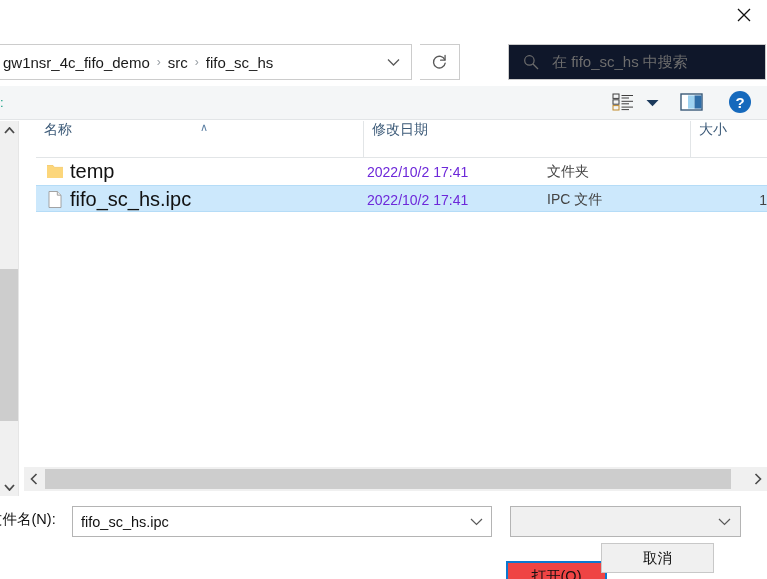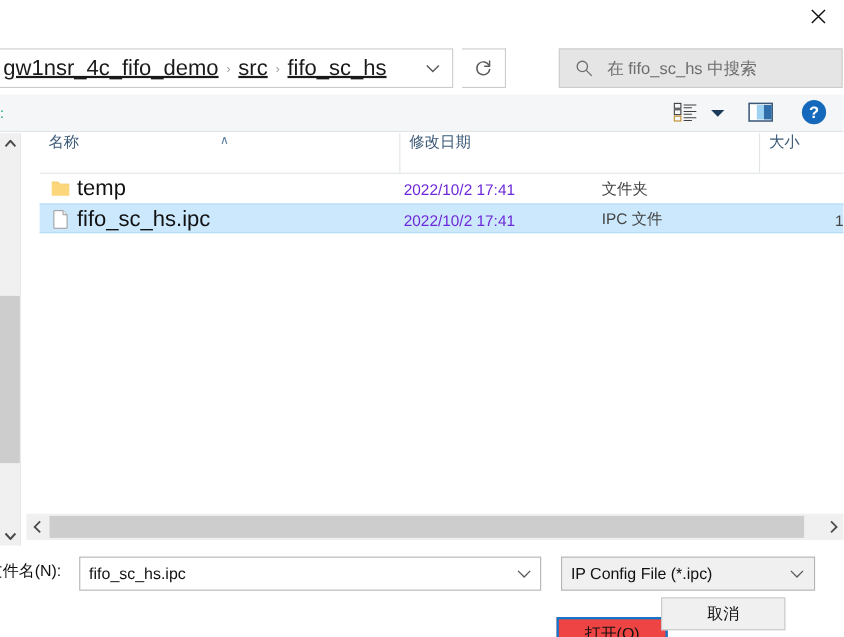--- a/index.html
+++ b/index.html
@@ -47,24 +47,23 @@
     width: 420px; height: 36px;
     border: 1px solid #cccccc;
     background: #ffffff;
     box-sizing: border-box;
     display: flex;
     align-items: center;
     padding-left: 10px;
     cursor: text;
   }
   .crumb {
-    font-size: 20px;
+    font-size: 15px;
     color: #1a1a1a;
     white-space: nowrap;
-    text-decoration: underline;
   }
   .crumb-sep {
     color: #9aa0a6;
     font-size: 12px;
     margin: 0 7px;
     user-select: none;
   }
   .crumb-caret {
     position: absolute;
     right: 1px; top: 1px;
@@ -82,21 +81,21 @@
     background: #ffffff;
     display: flex; align-items: center; justify-content: center;
     cursor: pointer;
   }
   .searchbox {
     position: absolute;
     left: 508px; top: 2px;
     width: 258px; height: 36px;
     border: 1px solid #cccccc;
     box-sizing: border-box;
-    background: #e5e5e5;
+    background: #0f172a;
     display: flex;
     align-items: center;
     padding-left: 14px;
     cursor: text;
   }
   .search-ph {
     font-size: 15px;
     color: #6d6d6d;
     margin-left: 13px;
     white-space: nowrap;
@@ -559,21 +558,20 @@
 <div class="filename-input">
   <span>fifo_sc_hs.ipc</span>
   <span class="filename-caret">
     <svg width="13" height="8" viewBox="0 0 13 8">
       <path d="M1 1 L6.5 6.5 L12 1" stroke="#5a5a5a" stroke-width="1.2" fill="none"></path>
     </svg>
   </span>
 </div>
 
 <div class="filetype-select">
-  <span>IP Config File (*.ipc)</span>
   <span class="filetype-caret">
     <svg width="13" height="8" viewBox="0 0 13 8">
       <path d="M1 1 L6.5 6.5 L12 1" stroke="#5a5a5a" stroke-width="1.2" fill="none"></path>
     </svg>
   </span>
 </div>
 
 <div class="btn btn-open">打开(O)</div>
 <div class="btn btn-cancel">取消</div>
 

